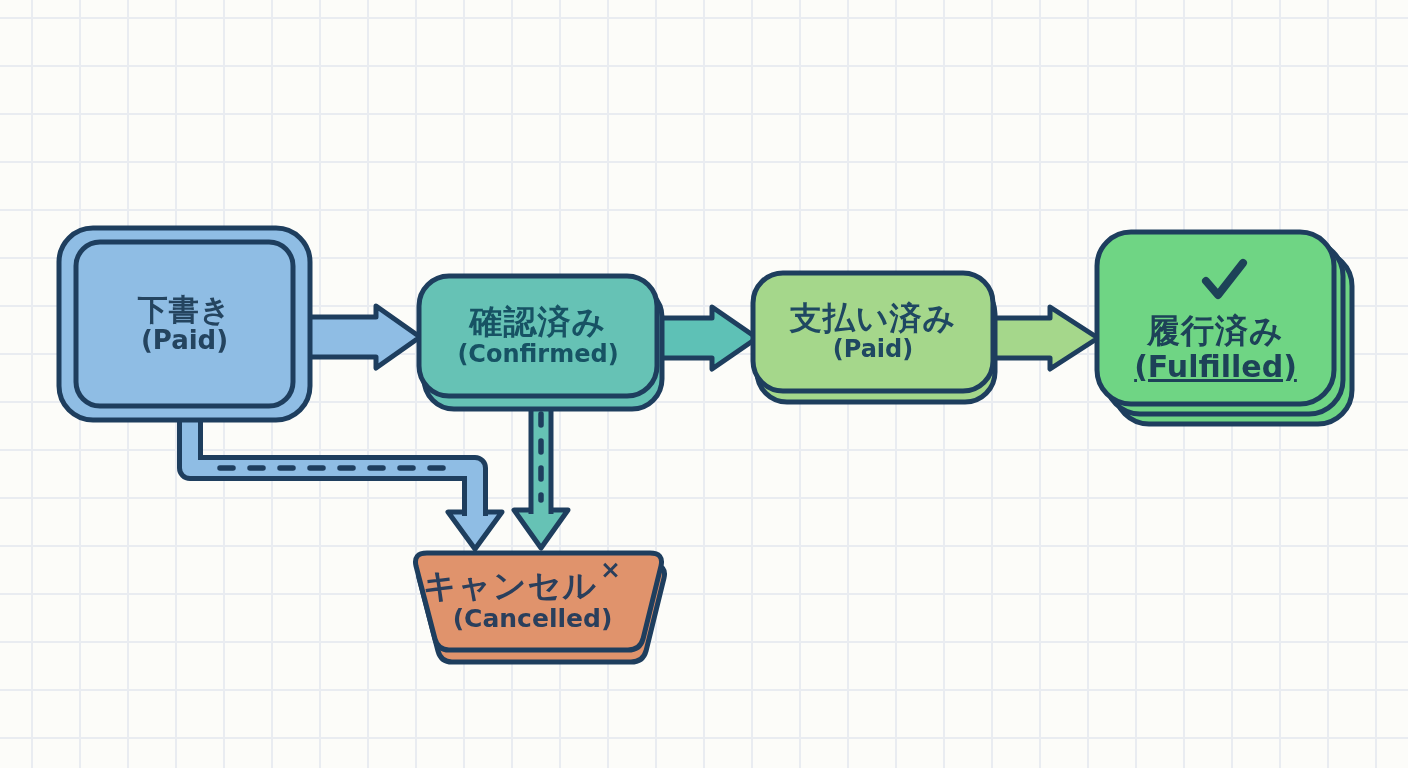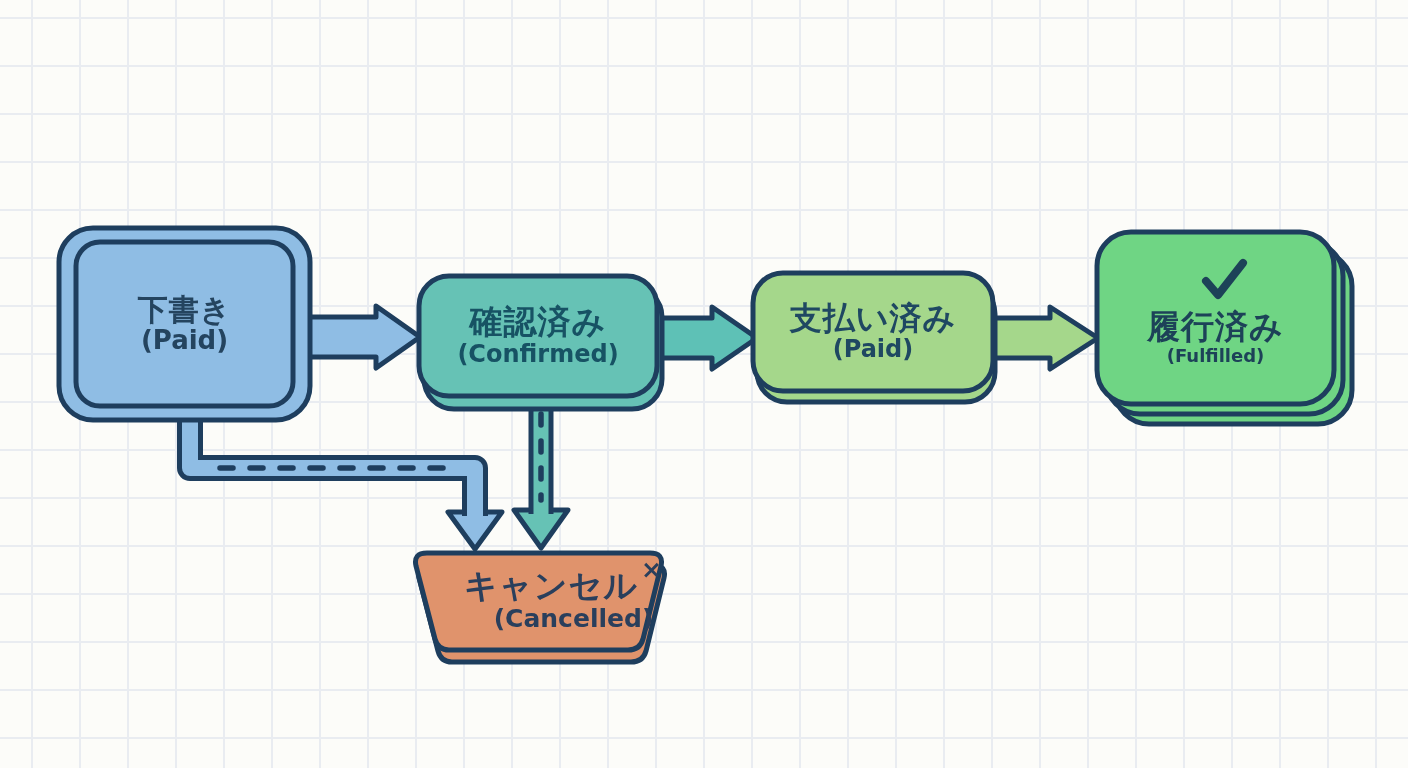--- a/index.html
+++ b/index.html
@@ -26,24 +26,24 @@
   .lbl .jp{letter-spacing:1px;}
   .lbl-draft{left:59px;top:228px;width:251px;height:192px;color:#24445f;}
   .lbl-draft .jp{font-size:30px;}
   .lbl-draft .en{font-size:26px;}
   .lbl-confirmed{left:419px;top:276px;width:238px;height:120px;color:#175264;}
   .lbl-confirmed .jp{font-size:33px;}
   .lbl-confirmed .en{font-size:24px;}
   .lbl-paid{left:753px;top:273px;width:240px;height:118px;color:#1f4862;}
   .lbl-paid .jp{font-size:32px;}
   .lbl-paid .en{font-size:24px;}
-  .lbl-fulfilled{left:1097px;top:238px;width:237px;height:166px;color:#1d4258;}
+  .lbl-fulfilled{left:1097px;top:248px;width:237px;height:166px;color:#1d4258;}
   .lbl-fulfilled .jp{font-size:33px;margin-top:34px;}
-  .lbl-fulfilled .en{font-size:18px;}
-  .lbl-cancelled{left:436px;top:551px;width:251px;height:99px;color:#2a3f5c;}
+  .lbl-fulfilled .en{font-size:30px;text-decoration:underline;}
+  .lbl-cancelled{left:395px;top:551px;width:251px;height:99px;color:#2a3f5c;}
   .lbl-cancelled .jp{font-size:33px;}
   .lbl-cancelled .en{font-size:25px;margin-left:24px;}
   .lbl-row{display:flex;align-items:flex-start;justify-content:center;}
   .sup{font-size:25px;position:relative;top:-12px;left:3px;font-weight:700;}
 </style>
 </head>
 <body>
 
 <div class="canvas">
 

